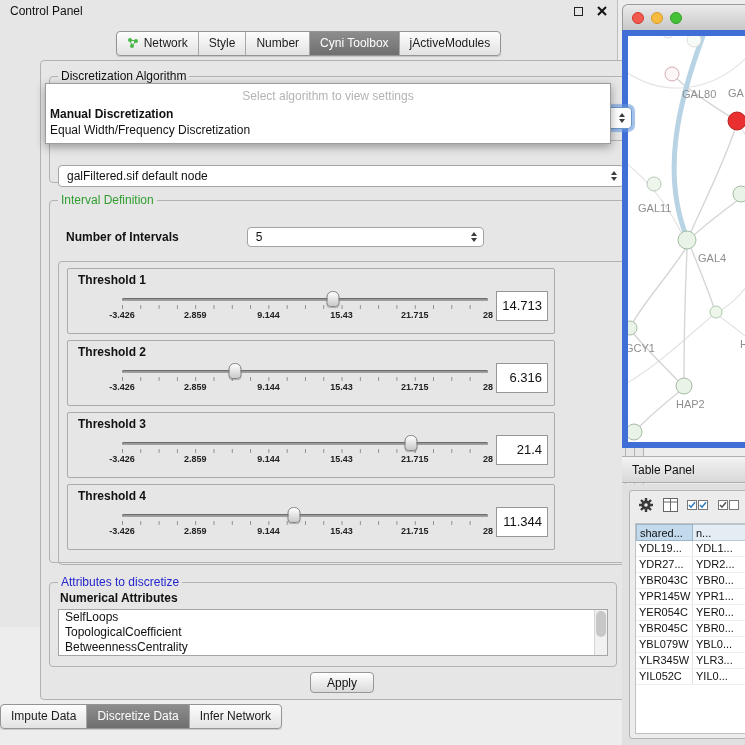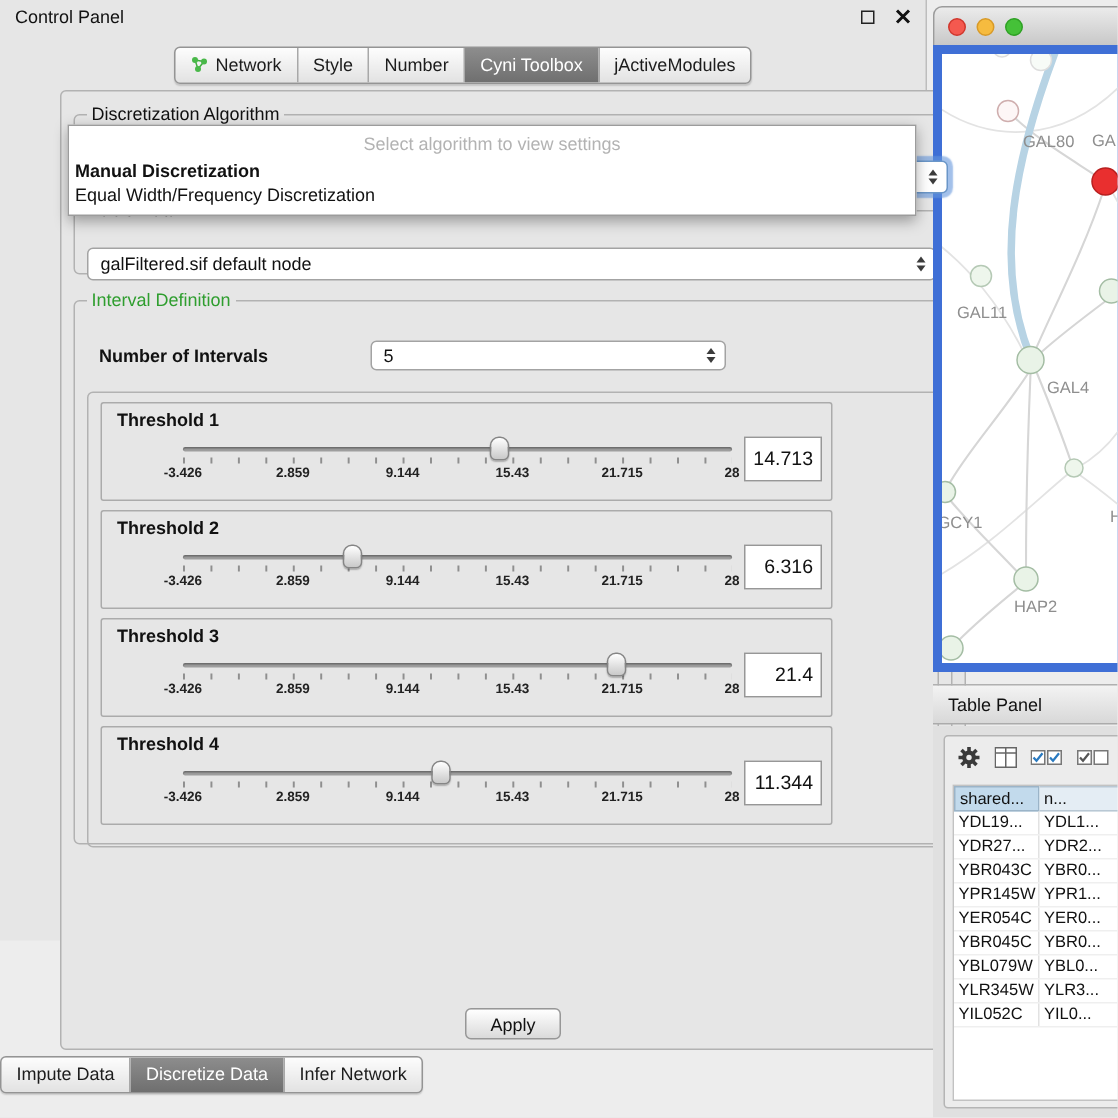--- a/index.html
+++ b/index.html
@@ -294,20 +294,34 @@
                   </div>
         <div class="thumb" style="left: 46.9993%;"></div>
       </div>
       <div class="value-box">11.344</div>
     </div>
   </div>
 </div>
       </fieldset>
     </fieldset>
 
+    <fieldset class="attributes-group">
+      <legend class="blue">Attributes to discretize</legend>
+      <div class="attr-title">Numerical Attributes</div>
+      <div class="listbox">
+        <div id="attr-list">
+            <div class="list-item">SelfLoops</div>
+            <div class="list-item">TopologicalCoefficient</div>
+            <div class="list-item">BetweennessCentrality</div>
+          </div>
+        <div class="vscroll">
+            <div class="sthumb"></div>
+          </div>
+      </div>
+    </fieldset>
 
     <button class="apply-btn">Apply</button>
   </div>
 
   <div class="bottom-tabbar">
     <div class="seg">
       <div class="tab">
           <span>Impute Data</span>
         </div>
       <div class="tab active">

